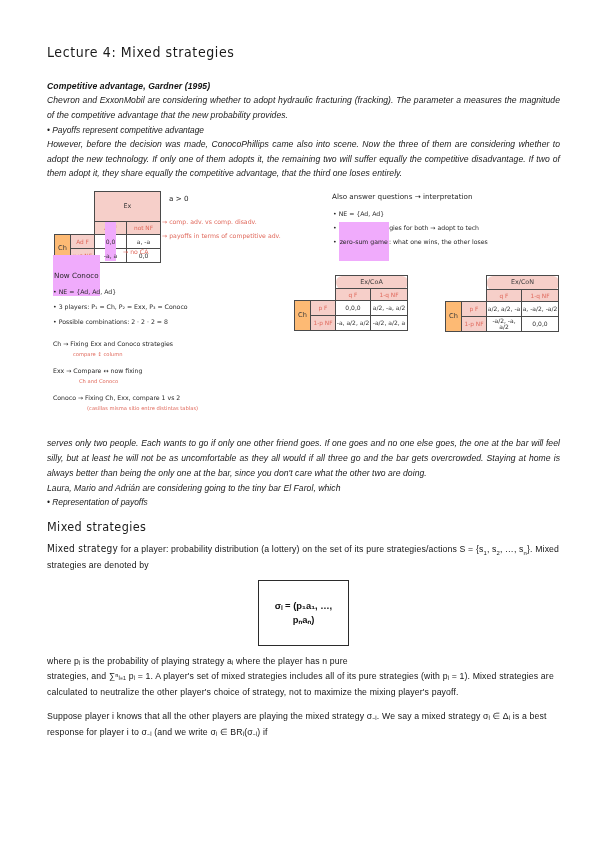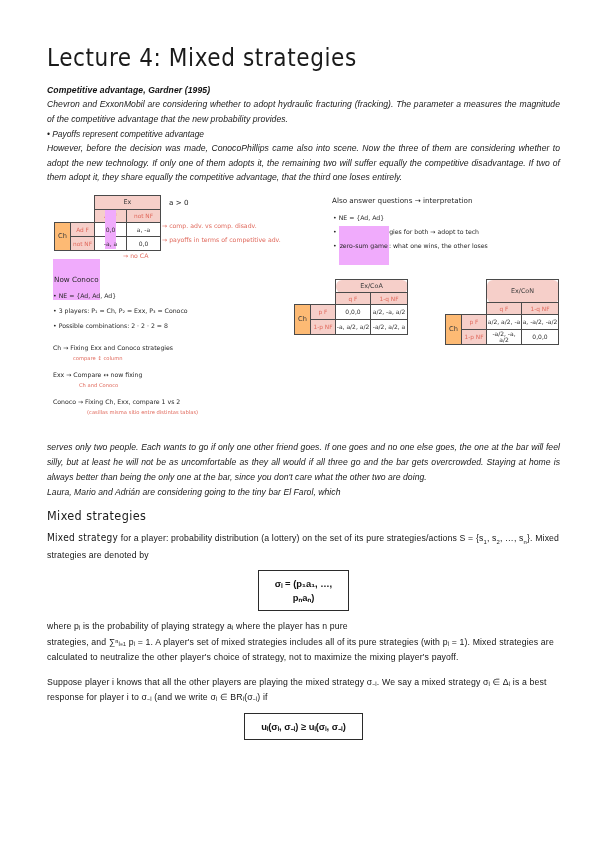--- a/index.html
+++ b/index.html
@@ -6,22 +6,22 @@
   html, body {
     width: 600px; height: 848px;
     background: #ffffff;
     font-family: "Liberation Sans", sans-serif;
   }
   .page { position: relative; width: 600px; height: 848px; padding: 44px 40px 10px 47px; }
 
   
   .doc-title {
     font-family: "DejaVu Sans Condensed", "DejaVu Sans", sans-serif;
-    font-size: 24px; font-weight: 400; letter-spacing: .6px;
-    color: #1a1a1a; margin-bottom: 13px; font-stretch: condensed;
+    font-size: 14px; font-weight: 400; letter-spacing: .6px;
+    color: #1a1a1a; margin-bottom: 21px; font-stretch: condensed;
   }
   .head-bold {
     font-size: 8.6px; font-weight: bold; font-style: italic;
     color: #111; margin-bottom: 2px; letter-spacing: .1px;
   }
   p.body-it {
     font-size: 8.6px; font-style: italic; color: #1a1a1a;
     line-height: 1.72; text-align: justify; letter-spacing: .05px;
   }
   p.body-it.nj { text-align: left; }
@@ -37,21 +37,21 @@
   }
   p.body-rg {
     font-size: 8.7px; color: #141414; line-height: 1.78; text-align: left;
     letter-spacing: .15px;
   }
   sub { font-size: .68em; }
 
   
   .formula-box {
     border: 1.4px solid #2b2b2b; background: #fff;
-    display: inline-block; padding: 6px 16px;
+    display: inline-block; padding: 18px 16px;
     font-size: 9.4px; font-weight: bold; color: #111;
     text-align: center; line-height: 1.45;
   }
   .fcenter { text-align: center; margin: 7px 0 8px 0; }
 
   
   .notes {
     position: relative; height: 245px; margin: 6px 0 4px 0;
     font-family: "DejaVu Sans", sans-serif;
   }
@@ -86,21 +86,21 @@
   <div class="bullet-it">• Payoffs represent competitive advantage</div>
   <p class="body-it">However, before the decision was made, ConocoPhillips came also into scene. Now the three of them are considering whether to adopt the new technology. If only one of them adopts it, the remaining two will suffer equally the competitive disadvantage. If two of them adopt it, they share equally the competitive advantage, that the third one loses entirely.</p>
 
   <div class="notes">
 
     <table class="mx" style="left:7px; top:4px;">
       <tbody>
           <tr>
         <td class="blank" style="width:16px;height:14px;"></td>
         <td class="blank" style="width:24px;"></td>
-        <td class="hdr" colspan="2" style="height:14px;">Ex</td>
+        <td class="hdr" colspan="2" style="height:30px;">Ex</td>
       </tr>
       <tr>
         <td class="blank"></td>
         <td class="blank"></td>
         <td class="hdr-pk" style="width:32px;height:13px;">Ad F</td>
         <td class="hdr-pk" style="width:34px;">not NF</td>
       </tr>
       <tr>
         <td class="side" rowspan="2">Ch</td>
         <td class="hdr-pk" style="height:14px;">Ad F</td>
@@ -162,21 +162,21 @@
         <td class="cell">-a/2, a/2, a</td>
       </tr>
     </tbody>
       </table>
 
     <table class="mx" style="left:398px; top:88px;">
       <tbody>
           <tr>
         <td class="blank" style="width:16px;height:13px;"></td>
         <td class="blank" style="width:25px;"></td>
-        <td class="hdr" colspan="2" style="height:23px;border-radius:6px;">Ex/CoN</td>
+        <td class="hdr" colspan="2" style="height:14px;border-radius:6px;">Ex/CoN</td>
       </tr>
       <tr>
         <td class="blank"></td>
         <td class="blank"></td>
         <td class="hdr-pk" style="width:35px;height:12px;">q F</td>
         <td class="hdr-pk" style="width:37px;">1-q NF</td>
       </tr>
       <tr>
         <td class="side" rowspan="2">Ch</td>
         <td class="hdr-pk" style="height:15px;">p F</td>
@@ -187,33 +187,31 @@
         <td class="hdr-pk" style="height:15px;">1-p NF</td>
         <td class="cell">-a/2, -a, a/2</td>
         <td class="cell">0,0,0</td>
       </tr>
     </tbody>
       </table>
   </div>
 
   <p class="body-it">serves only two people. Each wants to go if only one other friend goes. If one goes and no one else goes, the one at the bar will feel silly, but at least he will not be as uncomfortable as they all would if all three go and the bar gets overcrowded. Staying at home is always better than being the only one at the bar, since you don't care what the other two are doing.</p>
   <p class="body-it nj">Laura, Mario and Adrián are considering going to the tiny bar El Farol, which</p>
+  <div class="bullet-it">• Representation of payoffs</div>
 
   <div class="sec-title">Mixed strategies</div>
 
   <p class="body-rg"><span class="smallcap">Mixed strategy</span><span> for a player: probability distribution (a lottery) on the set of its pure strategies/actions S = {s</span><sub>1</sub><span>, s</span><sub>2</sub><span>, …, s</span><sub>n</sub><span>}. Mixed strategies are denoted by</span></p>
 
   <div class="fcenter">
     <div class="formula-box">
       <div>σᵢ = (p₁a₁, …,</div>
       <div>pₙaₙ)</div>
     </div>
   </div>
 
   <p class="body-rg">where pᵢ is the probability of playing strategy aᵢ where the player has n pure</p>
   <p class="body-rg">strategies, and ∑ⁿᵢ₌₁ pᵢ = 1. A player's set of mixed strategies includes all of its pure strategies (with pᵢ = 1). Mixed strategies are calculated to neutralize the other player's choice of strategy, not to maximize the mixing player's payoff.</p>
   <p class="body-rg" style="margin-top:9px;">Suppose player i knows that all the other players are playing the mixed strategy σ₋ᵢ. We say a mixed strategy σᵢ ∈ Δᵢ is a best response for player i to σ₋ᵢ (and we write σᵢ ∈ BRᵢ(σ₋ᵢ) if</p>
 
-  <div class="fcenter">
-    <div class="formula-box">uᵢ(σᵢ, σ₋ᵢ) ≥ uᵢ(σᵢ, σ₋ᵢ)</div>
-  </div>
 
 </div>
 
 </body></html>

